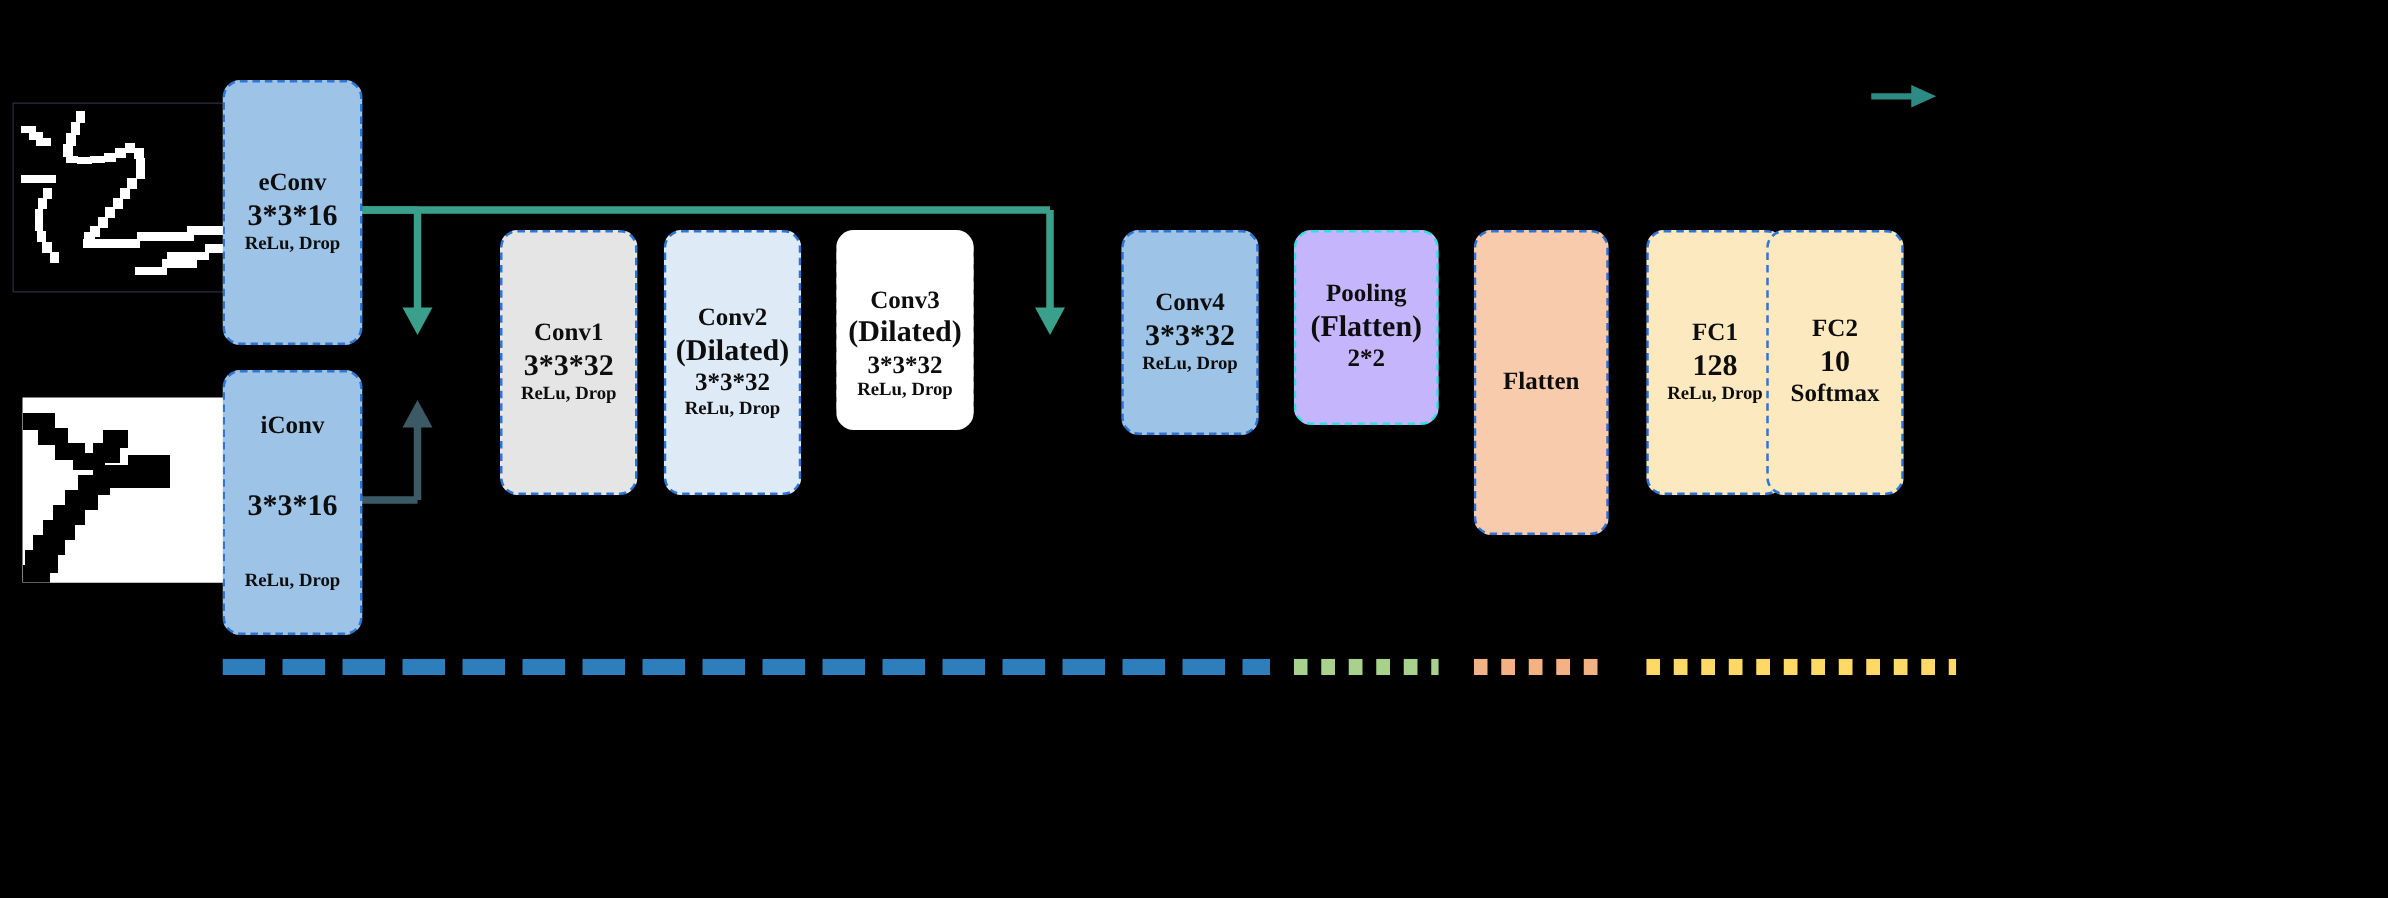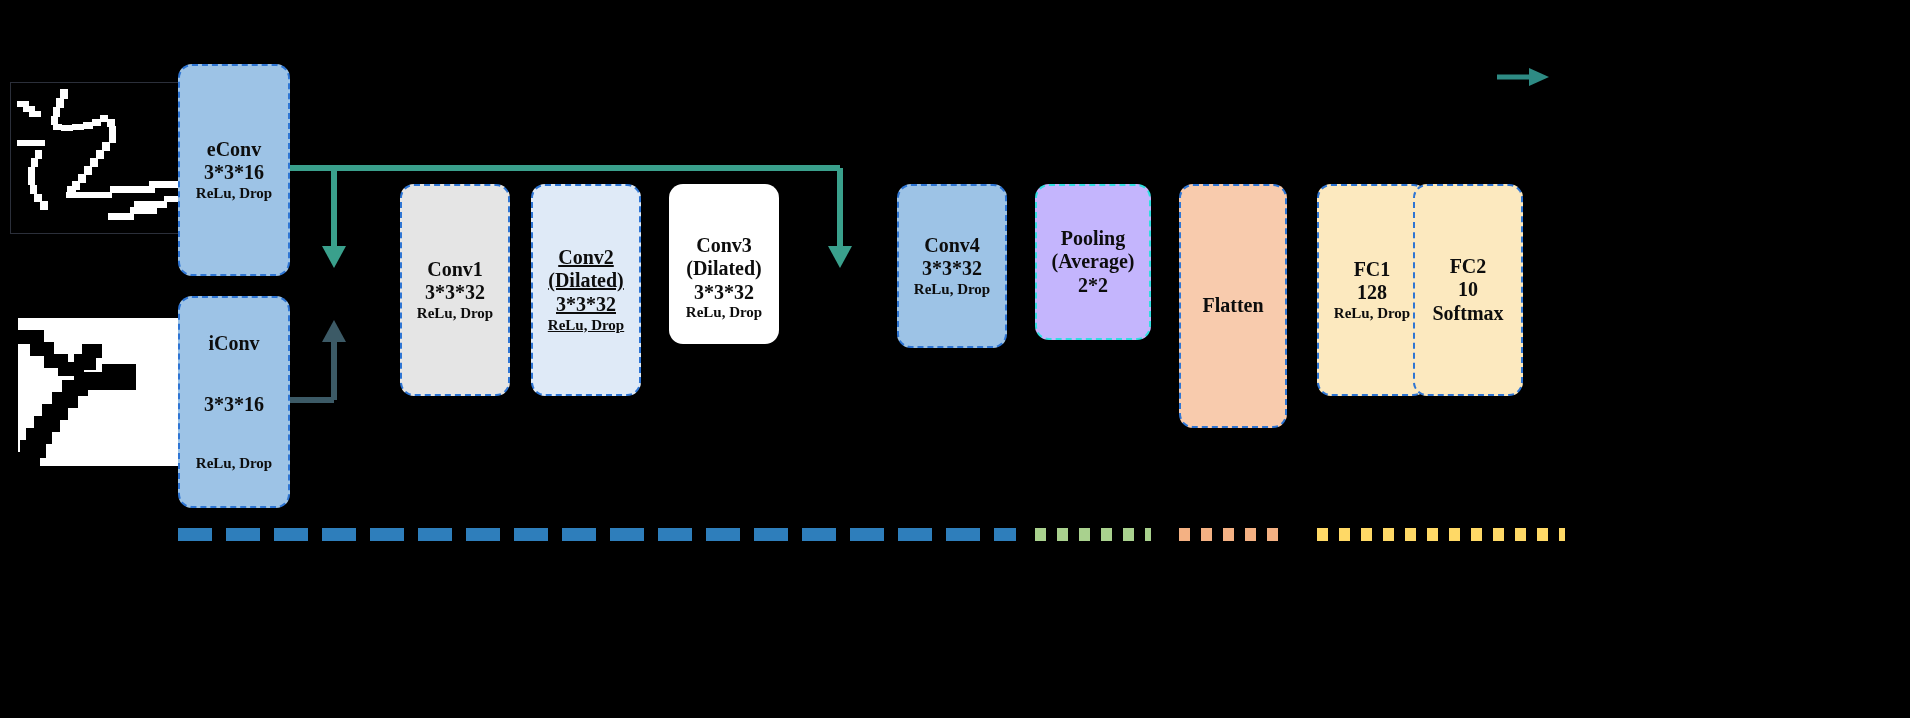--- a/index.html
+++ b/index.html
@@ -56,21 +56,21 @@
     padding: 20px 6px;
     line-height: 1.18;
     color: #0d0d0d;
   }
   .block .l1 {
     font-size: 20px;
     font-weight: bold;
     white-space: nowrap;
   }
   .block .l2 {
-    font-size: 20px;
+    font-size: 24px;
     font-weight: bold;
     white-space: nowrap;
   }
   .block .l3 {
     font-size: 20px;
     font-weight: bold;
     white-space: nowrap;
   }
   .block .l4 {
     font-size: 15px;
@@ -218,21 +218,21 @@
     <div class="l2">3*3*16</div>
     <div class="l4">ReLu, Drop</div>
   </div>
 
   <div class="block" style="left:400px; top:184px; width:110px; height:212px; background:#e5e5e5; border:2px dashed #2e75d4;">
     <div class="l1">Conv1</div>
     <div class="l2">3*3*32</div>
     <div class="l4">ReLu, Drop</div>
   </div>
 
-  <div class="block" style="left:531px; top:184px; width:110px; height:212px; background:#dfeaf7; border:2px dashed #2e75d4;text-decoration:underline;">
+  <div class="block" style="left:531px; top:184px; width:110px; height:212px; background:#dfeaf7; border:2px dashed #2e75d4;">
     <div class="l1">Conv2</div>
     <div class="l2">(Dilated)</div>
     <div class="l3">3*3*32</div>
     <div class="l4">ReLu, Drop</div>
   </div>
 
   <div class="block" style="left:669px; top:184px; width:110px; height:160px; background:#ffffff; border:2px dashed #ffffff;justify-content:flex-end;">
     <div class="l1">Conv3</div>
     <div class="l2">(Dilated)</div>
     <div class="l3">3*3*32</div>
@@ -240,21 +240,21 @@
   </div>
 
   <div class="block" style="left:897px; top:184px; width:110px; height:164px; background:#9dc3e6; border:2px dashed #2e75d4;">
     <div class="l1">Conv4</div>
     <div class="l2">3*3*32</div>
     <div class="l4">ReLu, Drop</div>
   </div>
 
   <div class="block" style="left:1035px; top:184px; width:116px; height:156px; background:#c4b5fd; border:2px dashed #30e0e0;">
     <div class="l1">Pooling</div>
-    <div class="l2">(Average)</div>
+    <div class="l2">(Flatten)</div>
     <div class="l3">2*2</div>
   </div>
 
   <div class="block" style="left:1179px; top:184px; width:108px; height:244px; background:#f8cbad; border:2px dashed #2e75d4;">
     <div class="l1">Flatten</div>
   </div>
 
   <div class="block" style="left:1317px; top:184px; width:110px; height:212px; background:#fce9bf; border:2px dashed #2e75d4;">
     <div class="l1">FC1</div>
     <div class="l2">128</div>

